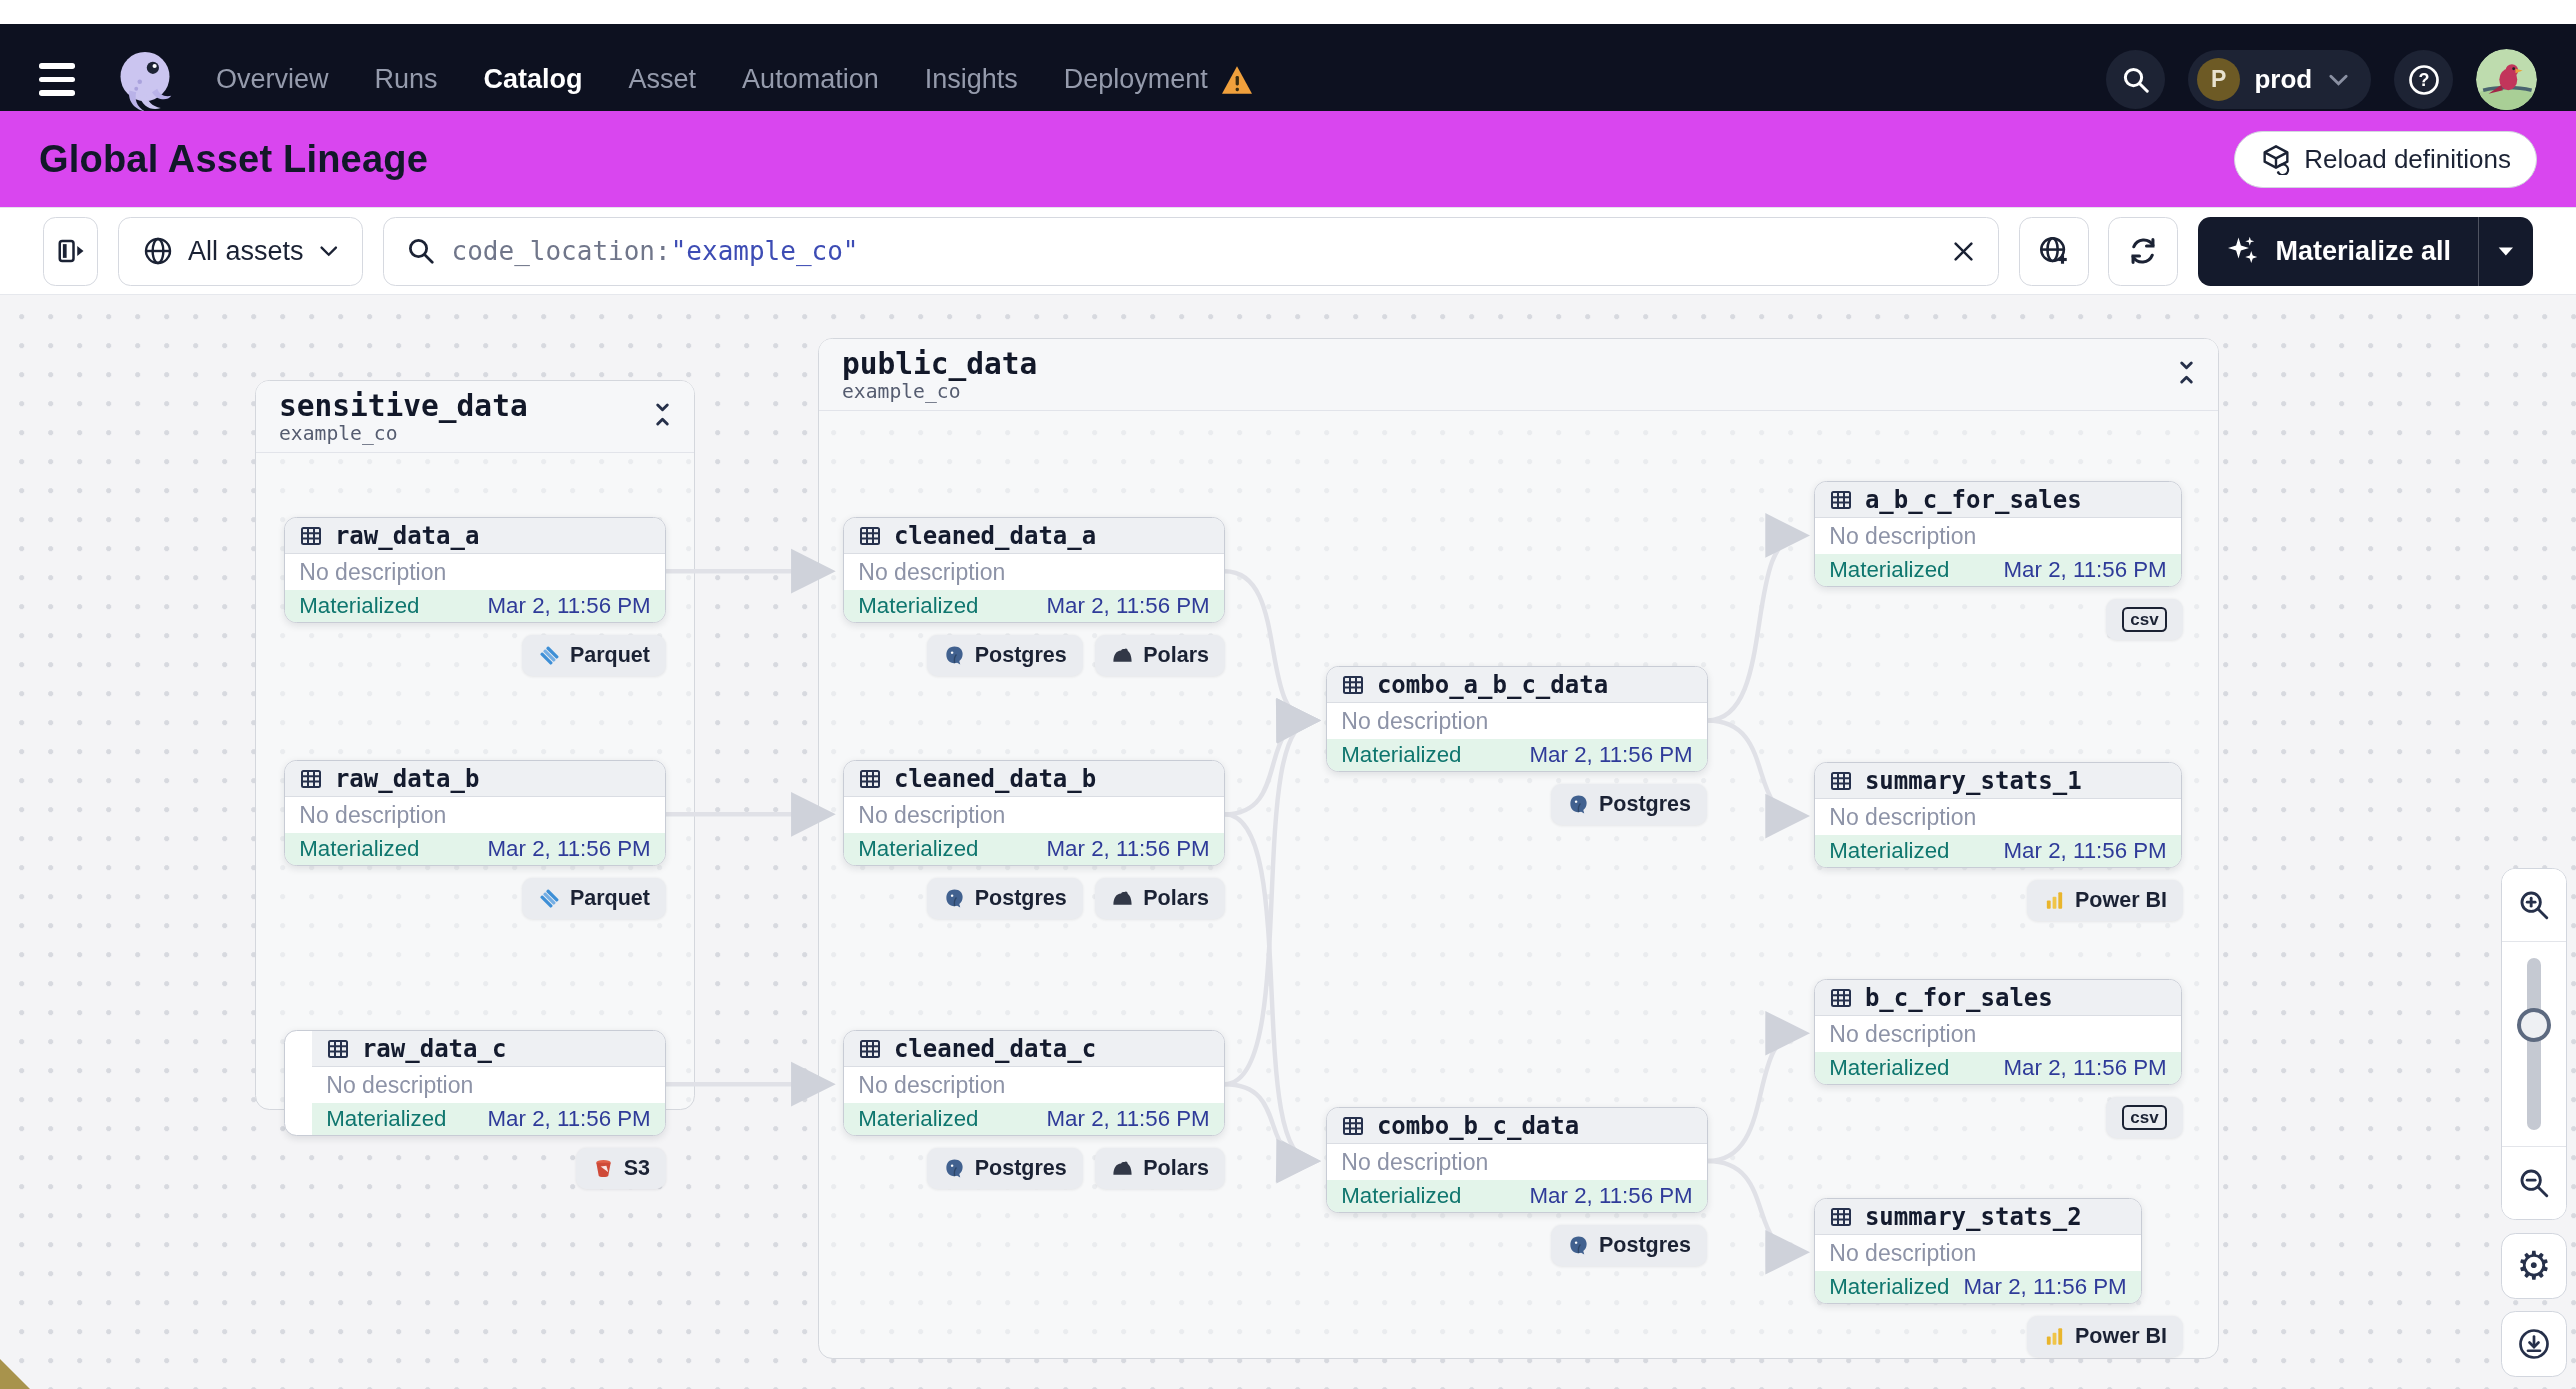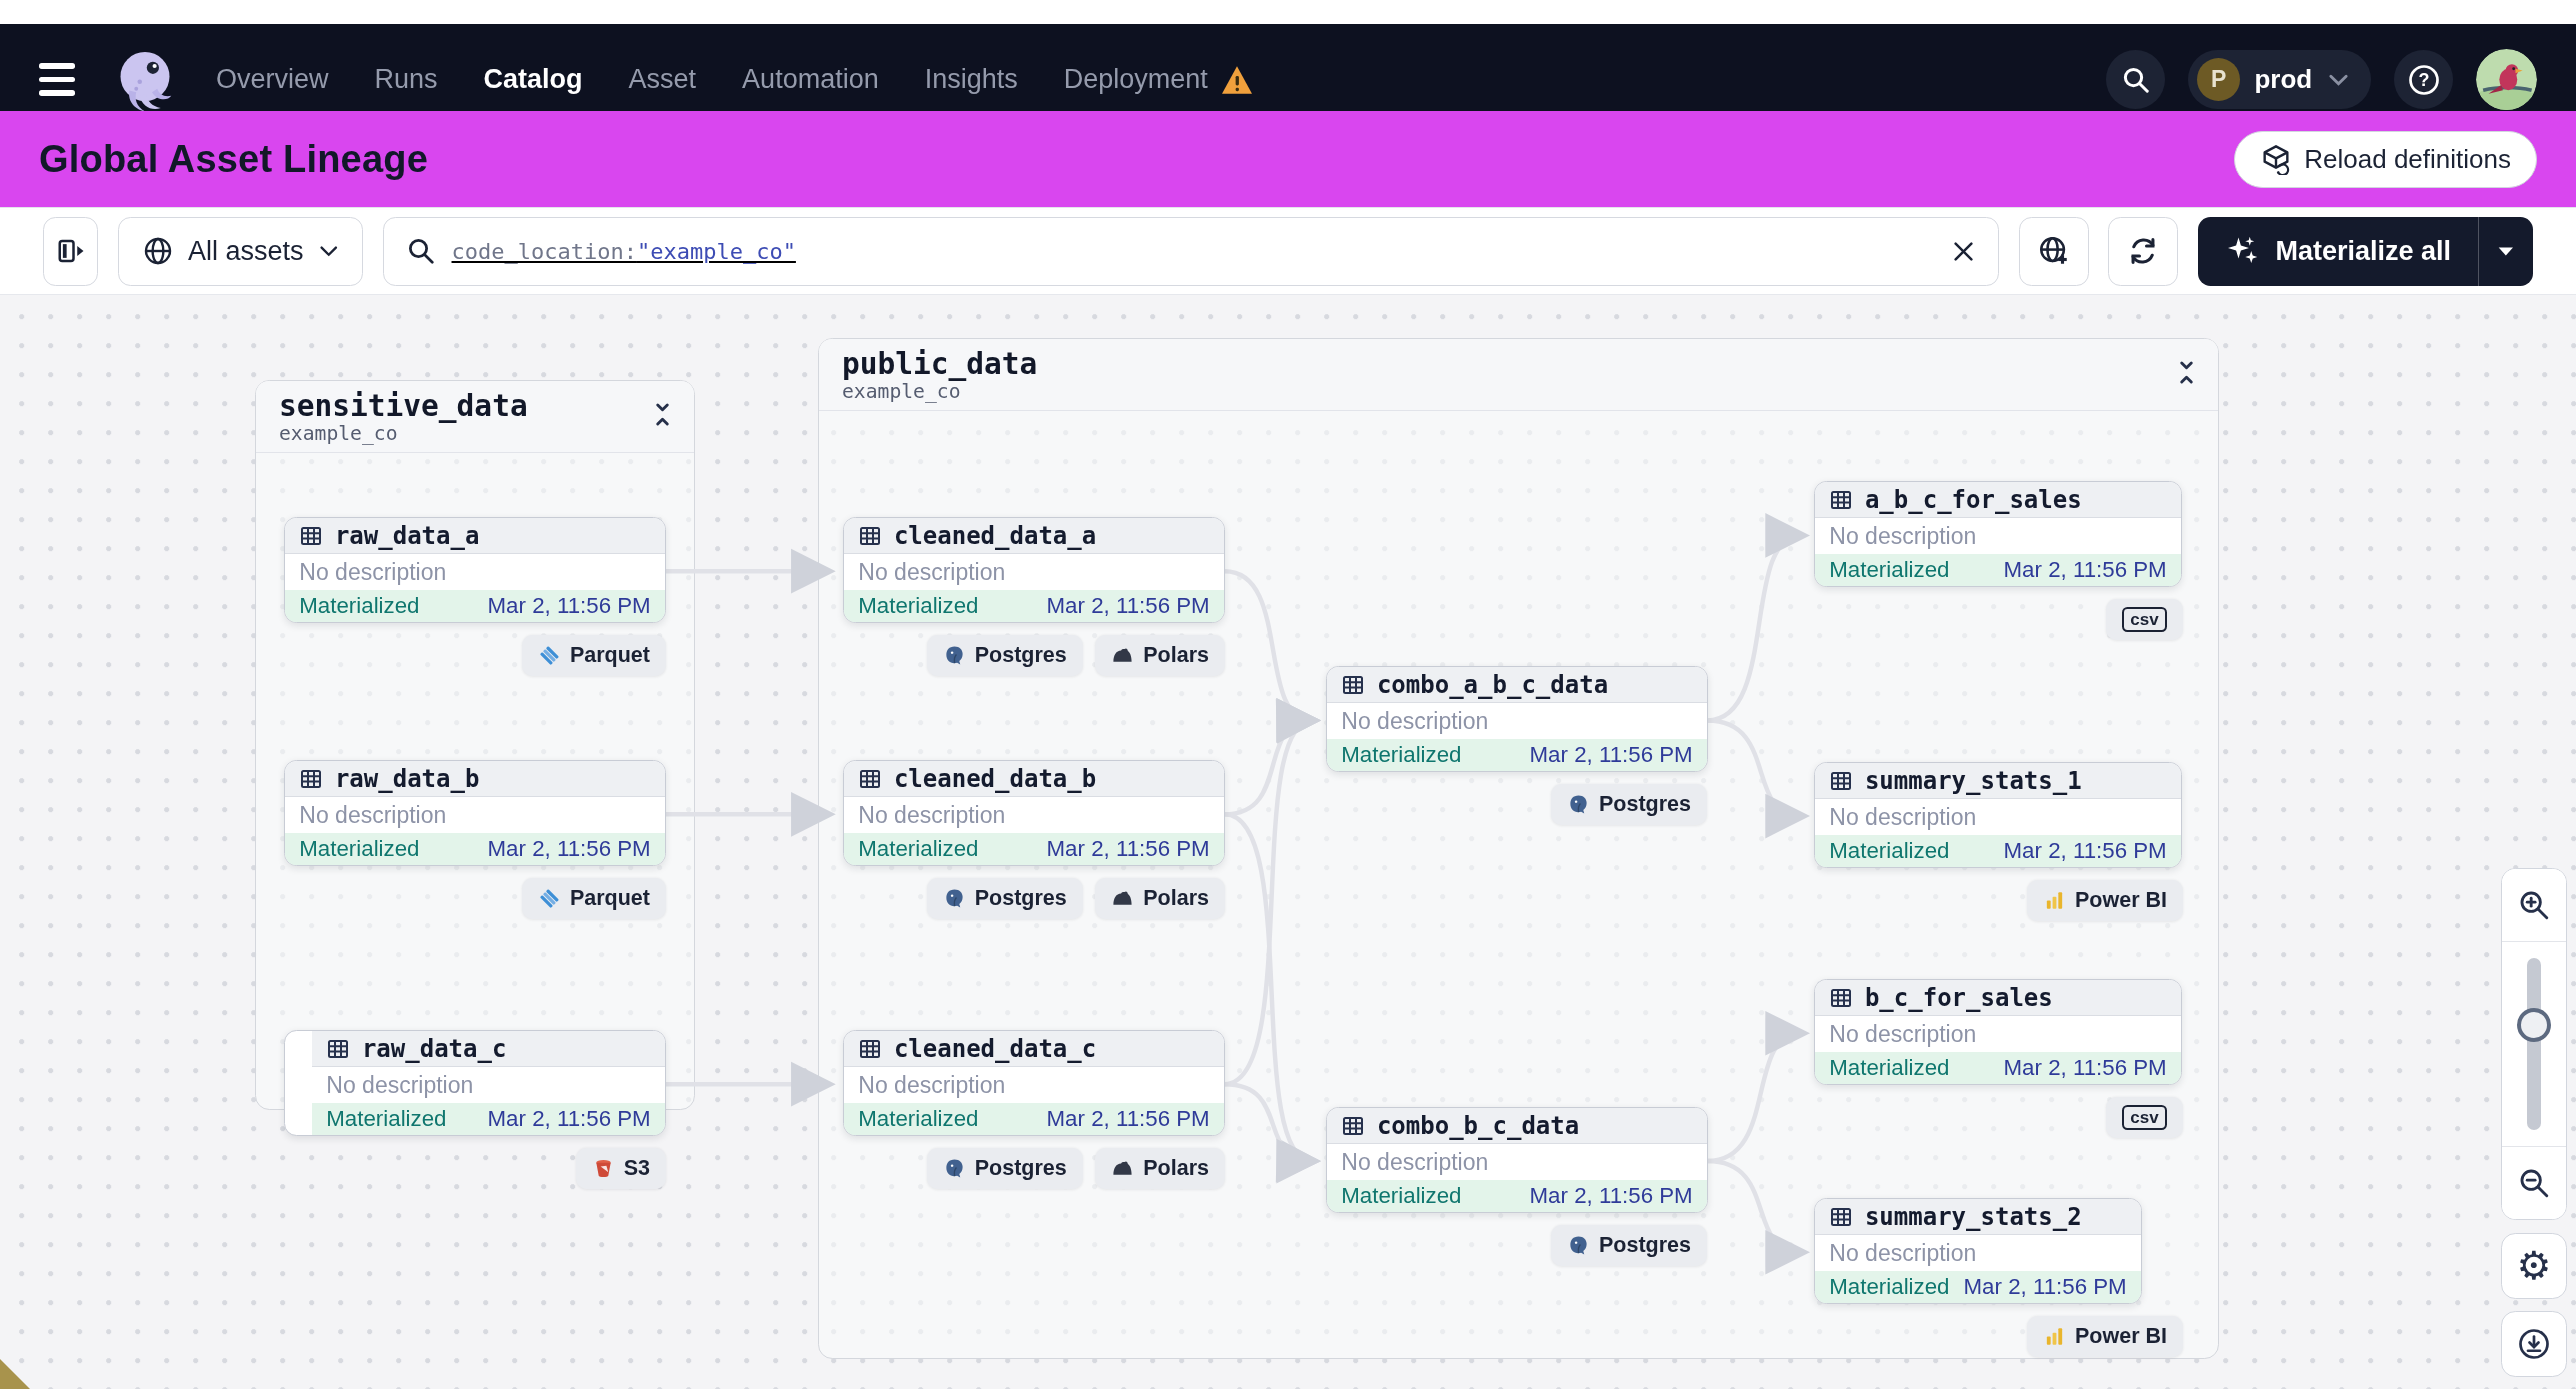--- a/index.html
+++ b/index.html
@@ -39,21 +39,21 @@
   .toolbar { position:absolute; left:0; top:208px; width:2576px; height:87px; background:#fff;
              border-bottom:1.8px solid #e6e8ed; display:flex; align-items:center; padding:0 43px; gap:19.7px; }
   .tb-btn { height:69px; border:1.8px solid #d6d9e0; border-radius:12.5px; background:#fff; display:flex;
             align-items:center; justify-content:center; cursor:pointer; }
   .tb-sq { width:55px; }
   .tb-ic { width:70px; }
   .dropdown { height:69px; border:1.8px solid #d6d9e0; border-radius:12.5px; background:#fff; display:flex;
               align-items:center; gap:14.3px; padding:0 23px; font-size:27px; color:#1b2234; cursor:pointer; }
   .searchbox { flex:1; height:69px; border:1.8px solid #d6d9e0; border-radius:12.5px; background:#fff;
                display:flex; align-items:center; gap:16px; padding:0 21.5px; }
-  .search-text { font-size:22px; display:flex;text-decoration:underline; }
+  .search-text { font-size:26px; display:flex; }
   .search-key { color:#70768a; } .search-val { color:#3d4cb4; }
   .search-x { margin-left:auto; cursor:pointer; display:flex; }
   .btn-dark { height:69px; background:#141a2c; border-radius:12.5px; display:flex; align-items:stretch;
               overflow:hidden; cursor:pointer; }
   .btn-dark-main { display:flex; align-items:center; gap:14.3px; padding:0 27px; color:#fff; font-size:27px;
                    font-weight:600; }
   .btn-dark-caret { width:55px; border-left:1.8px solid rgba(255,255,255,.25); display:flex;
                     align-items:center; justify-content:center; }
 
   

